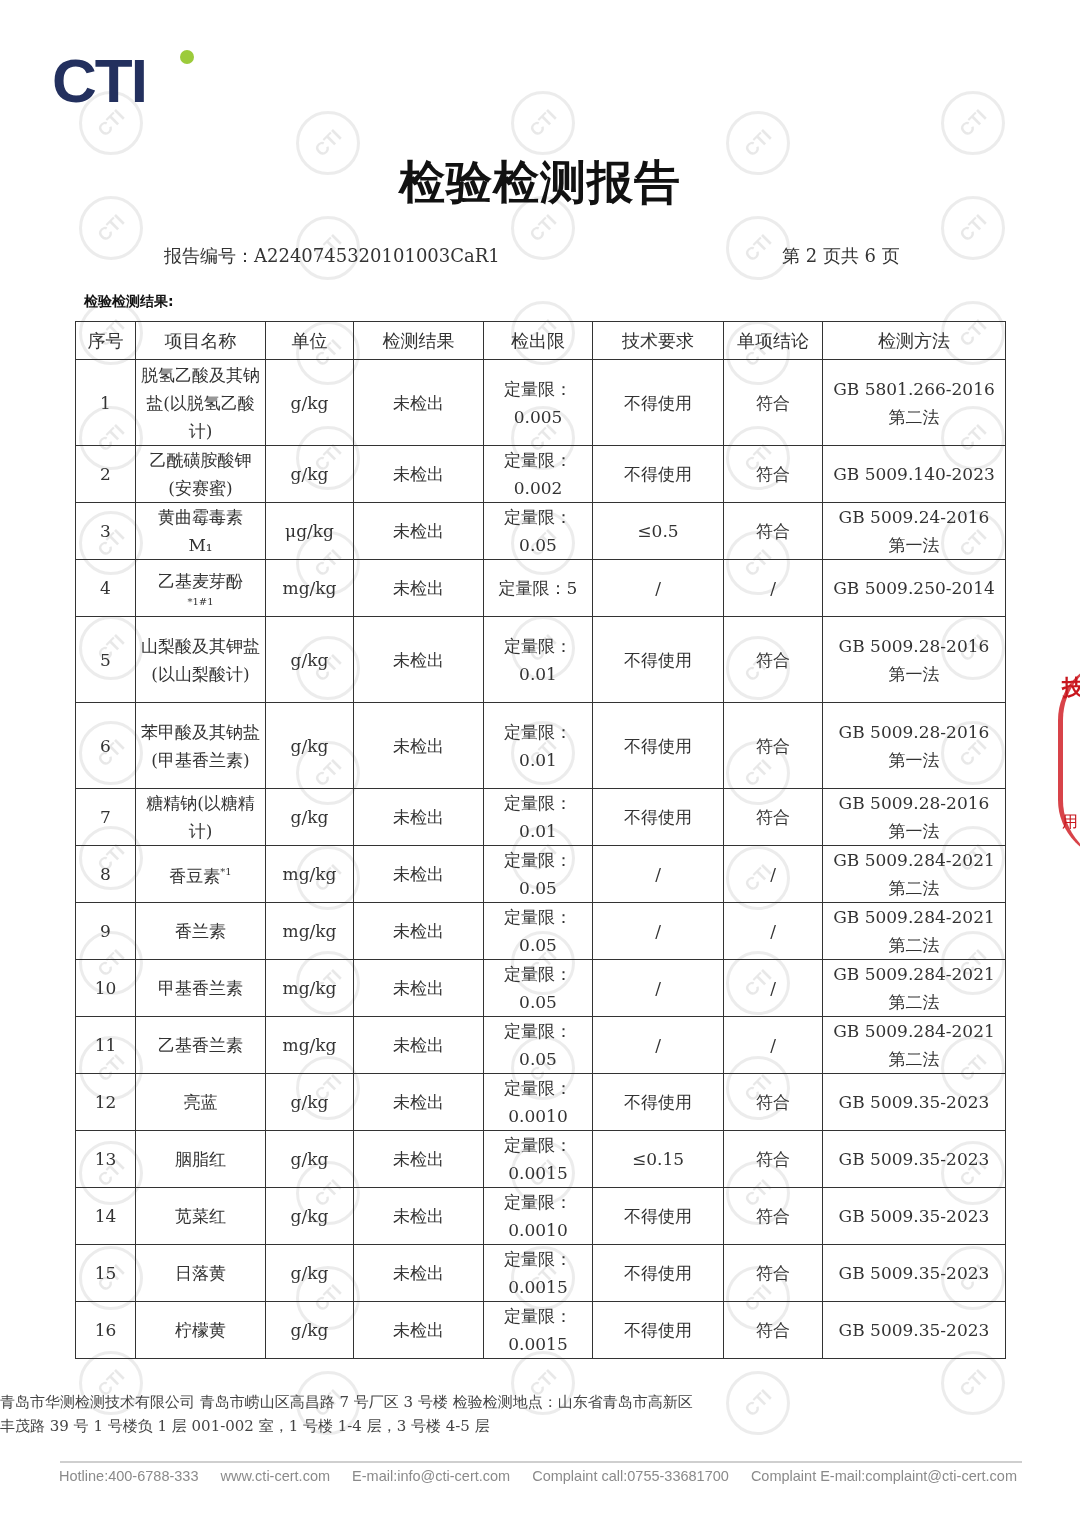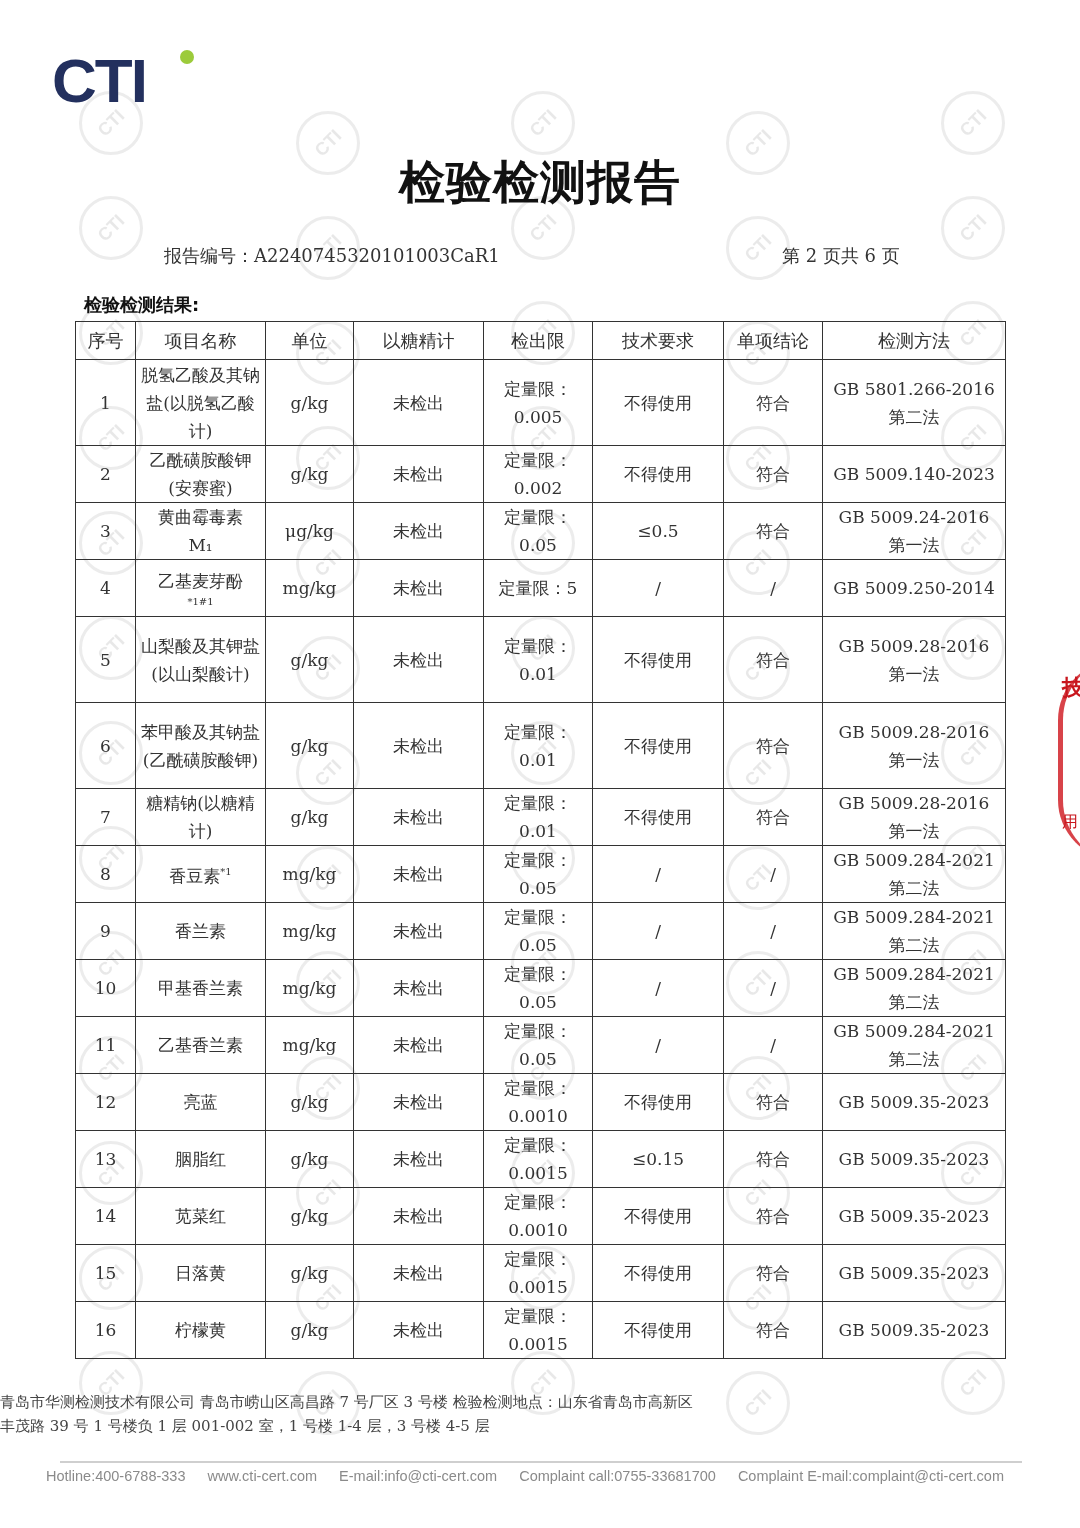--- a/index.html
+++ b/index.html
@@ -39,21 +39,21 @@
     font-family: "DejaVu Sans", sans-serif; font-weight: bold;
     font-size: 46px; color: #111; letter-spacing: 1px; z-index: 2;
   }
   .report-no {
     position: absolute; left: 164px; top: 244px; font-size: 18px; color: #333; z-index: 2;
   }
   .page-info {
     position: absolute; left: 782px; top: 244px; font-size: 18px; color: #333; z-index: 2;
   }
   .section-title {
-    position: absolute; left: 84px; top: 293px; font-size: 18px; font-weight: bold;
+    position: absolute; left: 84px; top: 293px; font-size: 14px; font-weight: bold;
     font-family: "DejaVu Sans", sans-serif; color: #111; z-index: 2;
   }
   table.results {
     position: absolute; left: 75px; top: 321px; width: 930px;
     border-collapse: collapse; z-index: 2; table-layout: fixed;
   }
   table.results th, table.results td {
     border: 1.5px solid #333; text-align: center; vertical-align: middle;
     font-size: 17px; color: #333; padding: 0 4px; line-height: 28px;
     background: transparent; font-weight: normal;
@@ -63,21 +63,21 @@
   .sup { font-size: 10px; vertical-align: super; }
   .note { display:block; font-size: 10px; line-height: 14px; }
   .address {
     position: absolute; left: 0; right: 0; top: 1390px; text-align: left;
     font-size: 15px; color: #444; line-height: 24px; z-index: 2;
   }
   .divider {
     position: absolute; left: 60px; width: 962px; top: 1461px; height: 2px; background: #cfcfcf;
   }
   .contact {
-    position: absolute; left: 46px; top: 1468px; display: flex; gap: 22px;
+    position: absolute; left: 59px; top: 1468px; display: flex; gap: 22px;
     font-family: "Liberation Sans", sans-serif; font-size: 14.5px; color: #8a8a8a; z-index: 2;
   }
   .stamp-edge {
     position: absolute; left: 1058px; top: 660px; width: 60px; height: 200px;
     border-left: 5px solid #d2232a; border-radius: 60px 0 0 60px; opacity: 0.85;
   }
   .stamp-text {
     position: absolute; left: 1062px; top: 675px; color: #c8161e;
     font-family: "DejaVu Sans", sans-serif; font-weight: bold; font-size: 22px; line-height: 26px;
   }
@@ -180,21 +180,21 @@
     <col style="width:109px">
       <col style="width:131px">
       <col style="width:99px">
       <col style="width:183px">
   </colgroup>
   <thead>
     <tr>
       <th>序号</th>
       <th>项目名称</th>
       <th>单位</th>
-      <th>以糖精计</th>
+      <th>检测结果</th>
       <th>检出限</th>
       <th>技术要求</th>
       <th>单项结论</th>
       <th>检测方法</th>
     </tr>
   </thead>
   <tbody id="tbody">
       <tr style="height: 86px;">
         <td>1</td>
         <td class="name-cell"><span>脱氢乙酸及其钠盐(以脱氢乙酸计)</span></td>
@@ -240,21 +240,21 @@
         <td class="name-cell"><span>山梨酸及其钾盐(以山梨酸计)</span></td>
         <td>g/kg</td>
         <td>未检出</td>
         <td><span>定量限：</span><br><span>0.01</span></td>
         <td>不得使用</td>
         <td>符合</td>
         <td><span>GB 5009.28-2016</span><br><span>第一法</span></td>
       </tr>
       <tr style="height: 86px;">
         <td>6</td>
-        <td class="name-cell"><span>苯甲酸及其钠盐(乙酰磺胺酸钾)</span></td>
+        <td class="name-cell"><span>苯甲酸及其钠盐(甲基香兰素)</span></td>
         <td>g/kg</td>
         <td>未检出</td>
         <td><span>定量限：</span><br><span>0.01</span></td>
         <td>不得使用</td>
         <td>符合</td>
         <td><span>GB 5009.28-2016</span><br><span>第一法</span></td>
       </tr>
       <tr style="height: 57px;">
         <td>7</td>
         <td class="name-cell"><span>糖精钠(以糖精计)</span></td>

